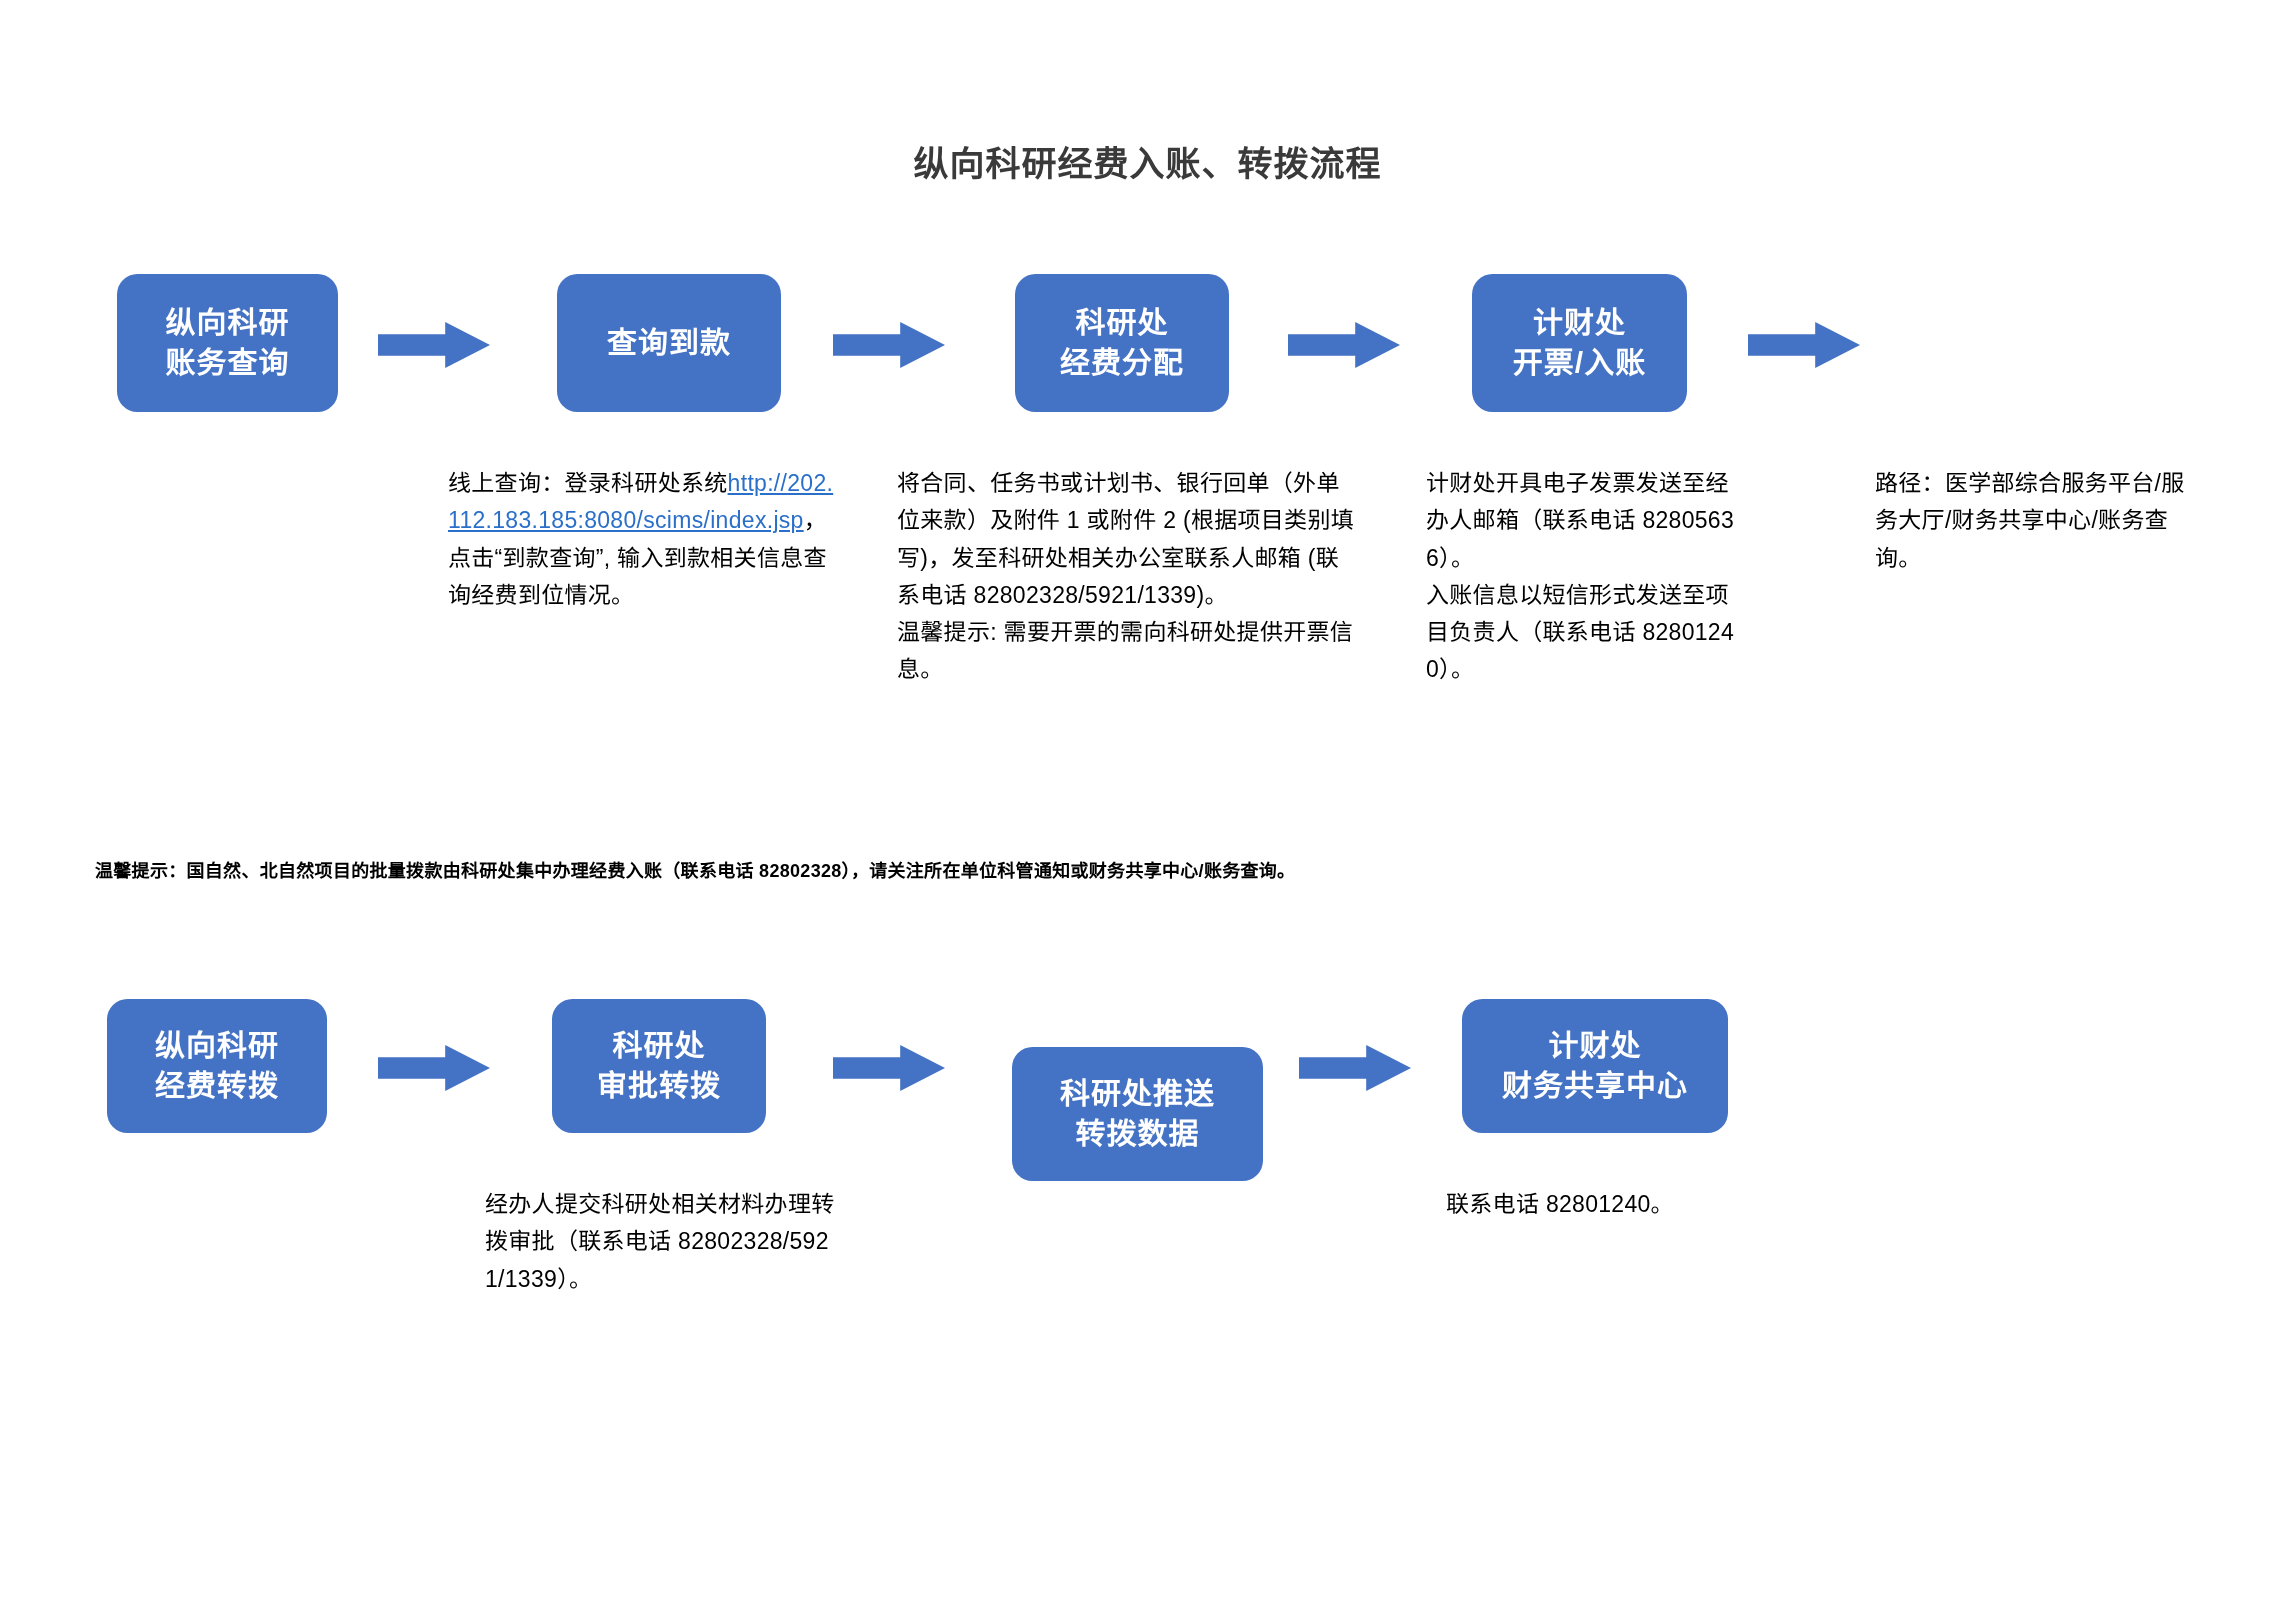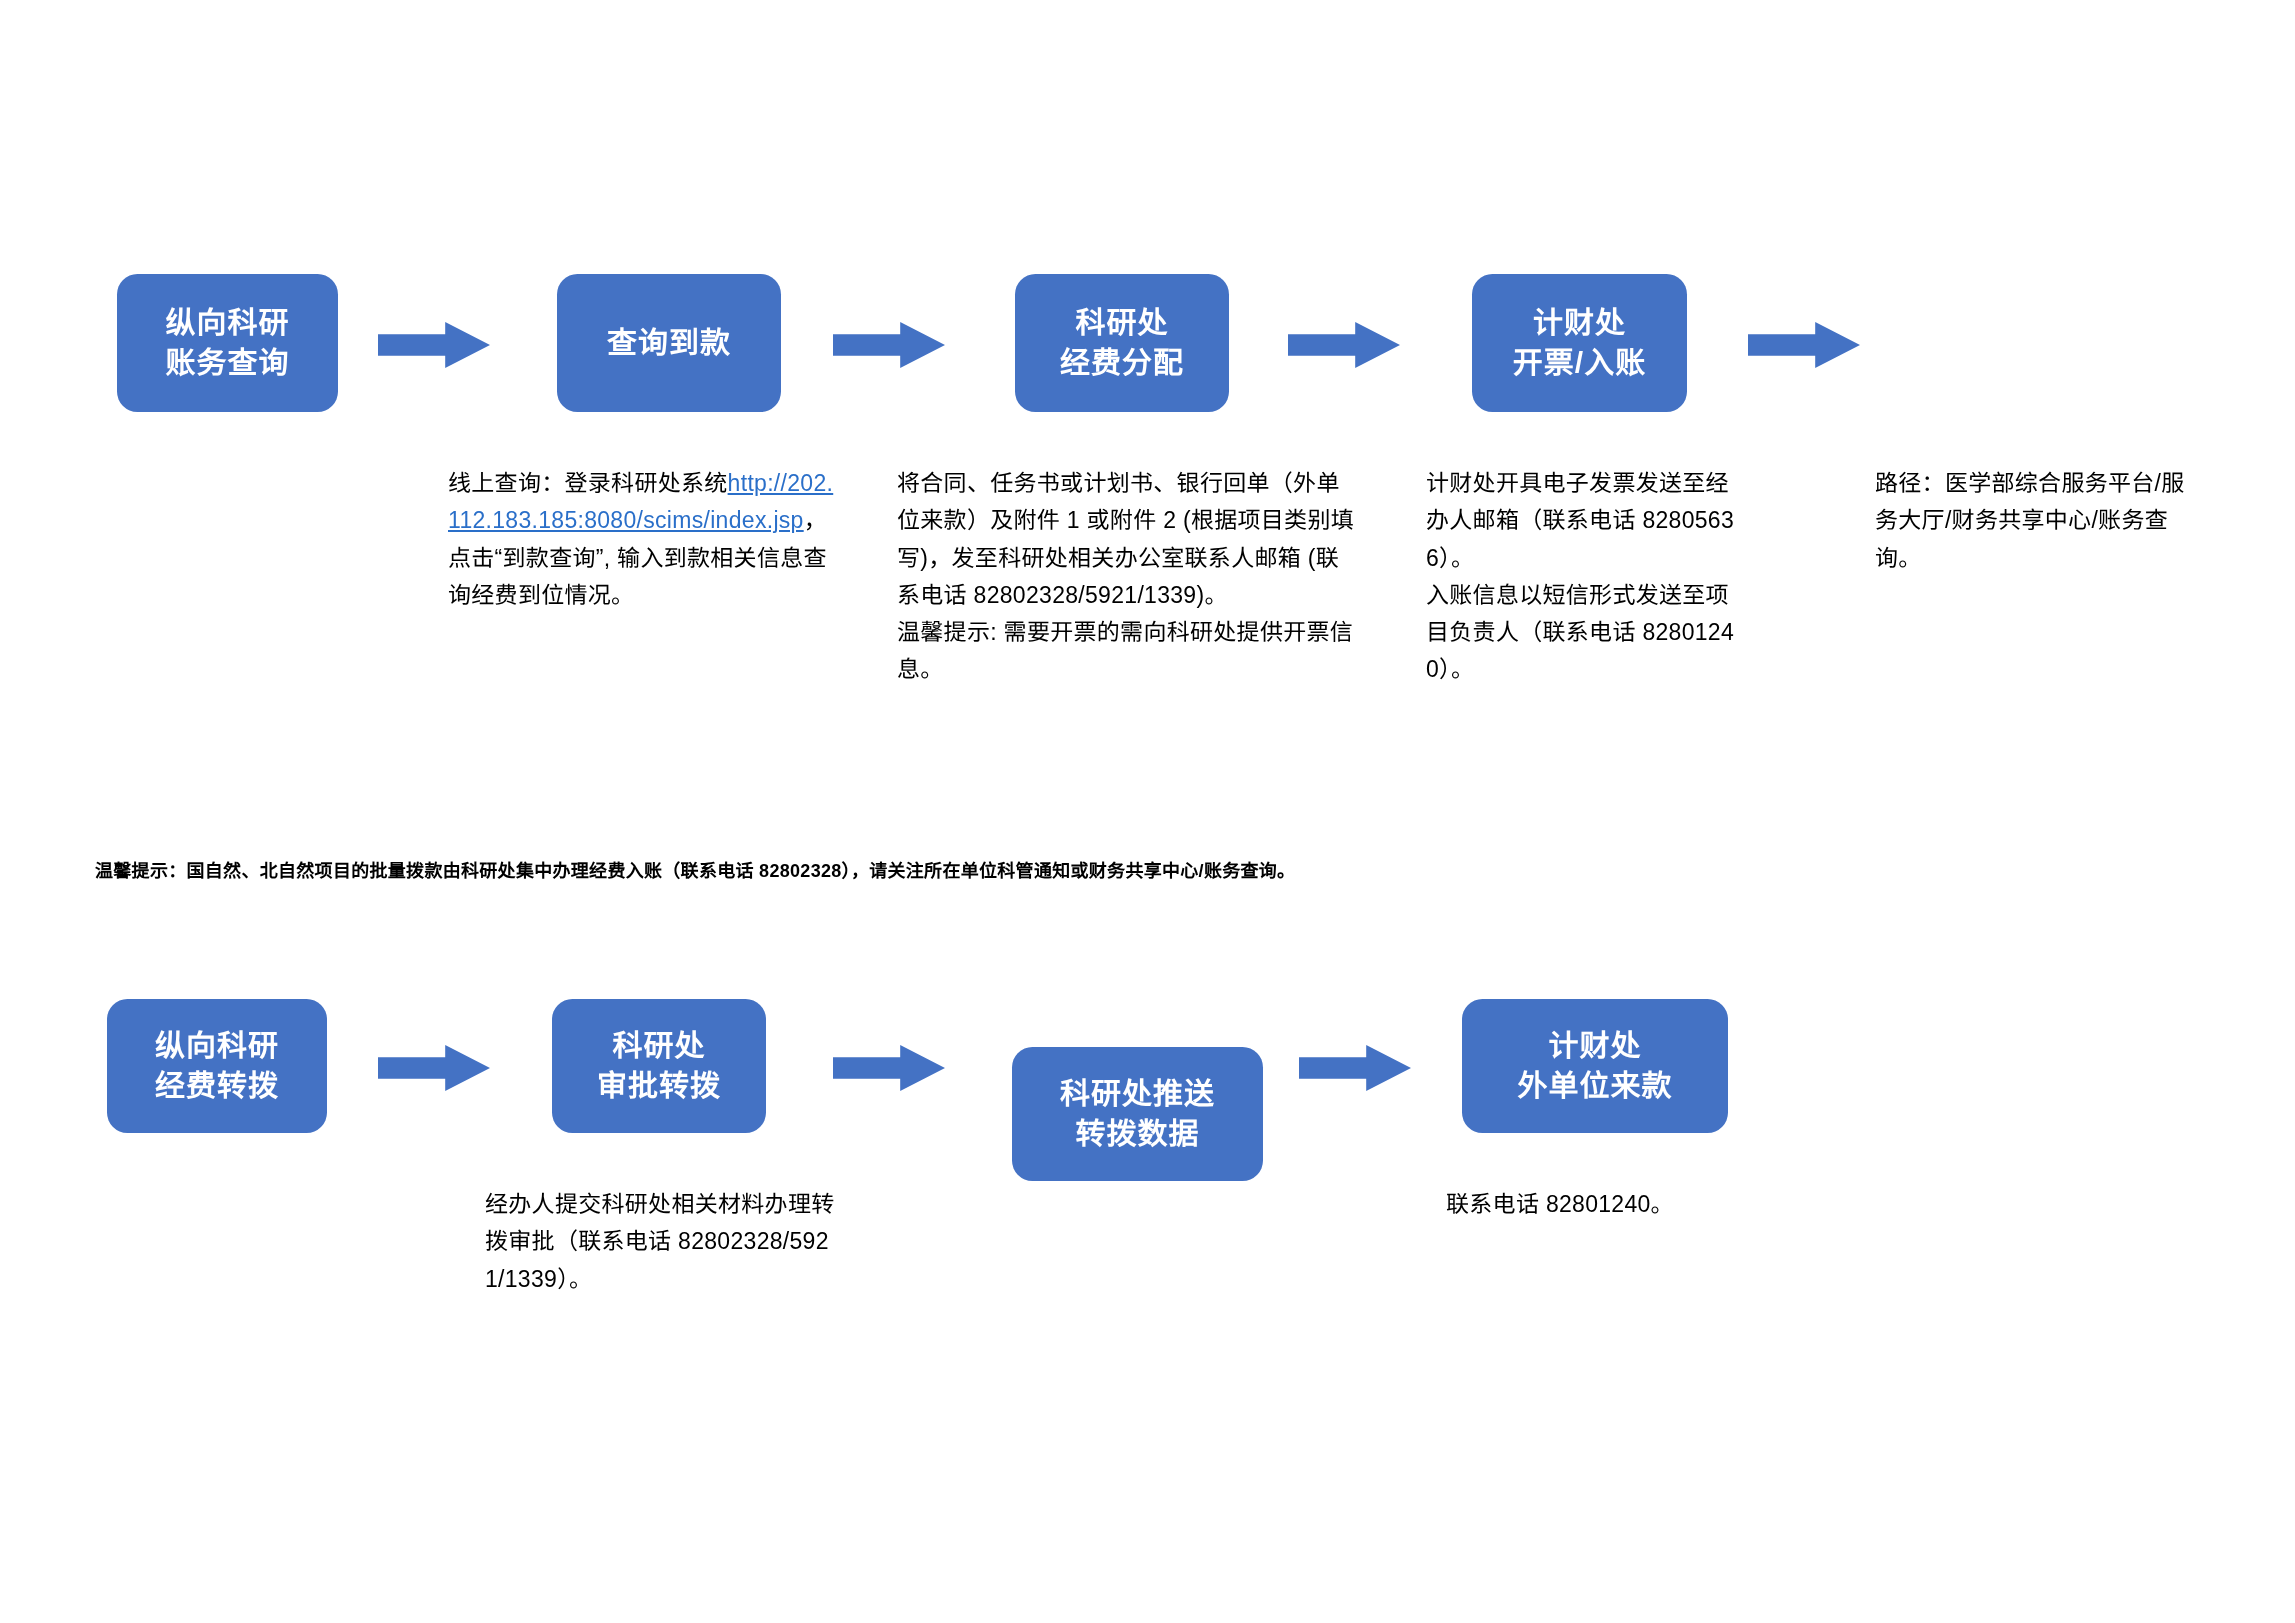--- a/index.html
+++ b/index.html
@@ -87,20 +87,21 @@
     color: #000000;
     letter-spacing: 0.3px;
     white-space: nowrap;
   }
 </style>
 </head>
 <body>
 
 <div id="page">
 
+  <div class="page-title">纵向科研经费入账、转拨流程</div>
 
   <div class="flow-box" style="left:117px; top:274px; width:221px; height:138px; font-size:30px;">
     <span class="bline">纵向科研</span>
     <span class="bline">账务查询</span>
   </div>
 
   <div class="arrow" style="left:378px; top:322px; width:112px; height:46px;">
     <svg viewBox="0 0 220 90" preserveAspectRatio="none" aria-hidden="true">
       <polygon points="0,24 132,24 132,0 220,45 132,90 132,66 0,66" fill="#4472C4"></polygon>
     </svg>
@@ -180,21 +181,21 @@
   </div>
 
   <div class="arrow" style="left:1299px; top:1045px; width:112px; height:46px;">
     <svg viewBox="0 0 220 90" preserveAspectRatio="none" aria-hidden="true">
       <polygon points="0,24 132,24 132,0 220,45 132,90 132,66 0,66" fill="#4472C4"></polygon>
     </svg>
   </div>
 
   <div class="flow-box" style="left:1462px; top:999px; width:266px; height:134px; font-size:30px;">
     <span class="bline">计财处</span>
-    <span class="bline">外单位来款</span>
+    <span class="bline">财务共享中心</span>
   </div>
 
   <div class="caption" style="left:485px; top:1186px; width:358px;">经办人提交科研处相关材料办理转拨审批（联系电话 82802328/5921/1339）。</div>
 
   <div class="caption" style="left:1446px; top:1186px; width:358px;">联系电话 82801240。</div>
 
 </div>
 
 
 </body></html>

